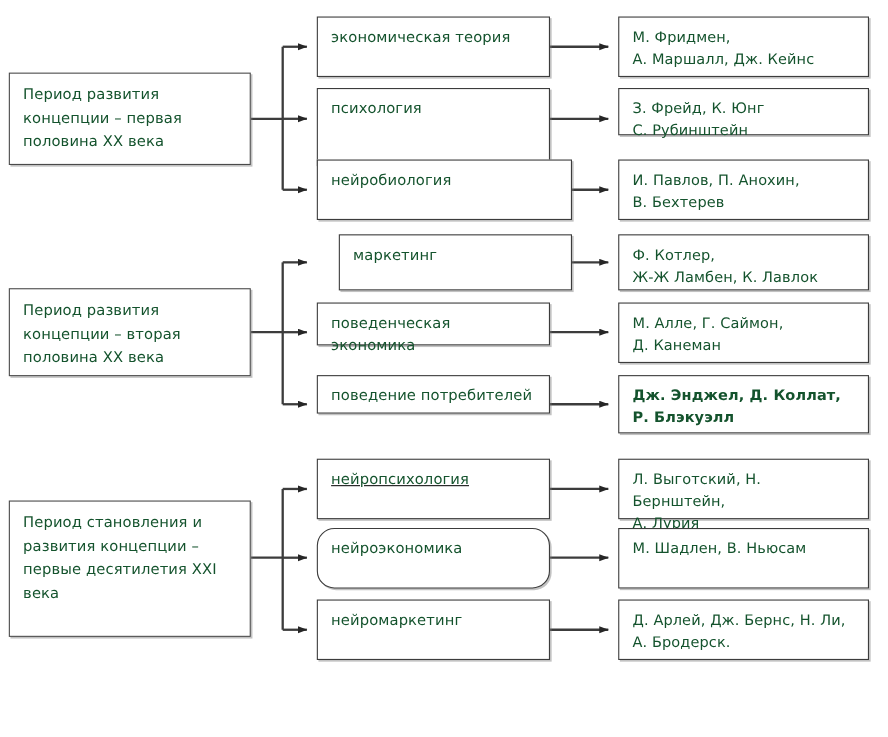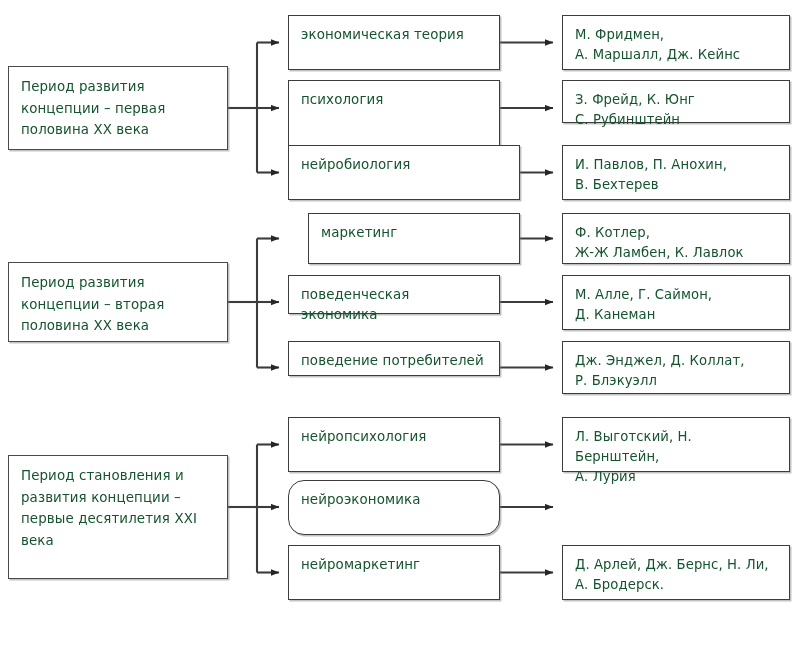--- a/index.html
+++ b/index.html
@@ -76,31 +76,31 @@
   #period-1 { left: 8px;  top: 262px; width: 220px; height: 80px; }
   #period-2 { left: 8px;  top: 455px; width: 220px; height: 124px; }
 
   
   #discipline-0 { left: 288px; top: 15px;  width: 212px; height: 55px; }
   #discipline-1 { left: 288px; top: 80px;  width: 212px; height: 71px; }
   #discipline-2 { left: 288px; top: 145px; width: 232px; height: 55px; }
   #discipline-3 { left: 288px; top: 213px; width: 212px; height: 51px; margin-left: 20px; }
   #discipline-4 { left: 288px; top: 275px; width: 212px; height: 39px; }
   #discipline-5 { left: 288px; top: 341px; width: 212px; height: 35px; }
-  #discipline-6 { left: 288px; top: 417px; width: 212px; height: 55px; }
+  #discipline-6 { left: 288px; top: 417px; width: 212px; height: 55px; text-decoration: underline; }
   #discipline-7 { left: 288px; top: 480px; width: 212px; height: 55px; border-radius: 16px; }
   #discipline-8 { left: 288px; top: 545px; width: 212px; height: 55px; }
 
   
   #people-0 { left: 562px; top: 15px;  width: 228px; height: 55px; }
   #people-1 { left: 562px; top: 80px;  width: 228px; height: 43px; }
   #people-2 { left: 562px; top: 145px; width: 228px; height: 55px; }
   #people-3 { left: 562px; top: 213px; width: 228px; height: 51px; }
   #people-4 { left: 562px; top: 275px; width: 228px; height: 55px; }
-  #people-5 { left: 562px; top: 341px; width: 228px; height: 53px; }
+  #people-5 { left: 562px; top: 341px; width: 228px; height: 53px; font-weight: bold; }
   #people-6 { left: 562px; top: 417px; width: 228px; height: 55px; }
   #people-7 { left: 562px; top: 480px; width: 228px; height: 55px; }
   #people-8 { left: 562px; top: 545px; width: 228px; height: 55px; }
 
   #figure-caption {
     position: absolute;
     left: 0;
     top: 620px;
     width: 807px;
     text-align: center;
@@ -226,19 +226,22 @@
 Д. Канеман</span>
   </div>
   <div class="node people-node" id="people-5">
     <span class="node-label">Дж. Энджел, Д. Коллат,
 Р. Блэкуэлл</span>
   </div>
   <div class="node people-node" id="people-6">
     <span class="node-label">Л. Выготский, Н. Бернштейн,
 А. Лурия</span>
   </div>
+  <div class="node people-node" id="people-7">
+    <span class="node-label">М. Шадлен, В. Ньюсам</span>
+  </div>
   <div class="node people-node" id="people-8">
     <span class="node-label">Д. Арлей, Дж. Бернс, Н. Ли,
 А. Бродерск.</span>
   </div>
 
 
 </div>
 
 </body></html>

